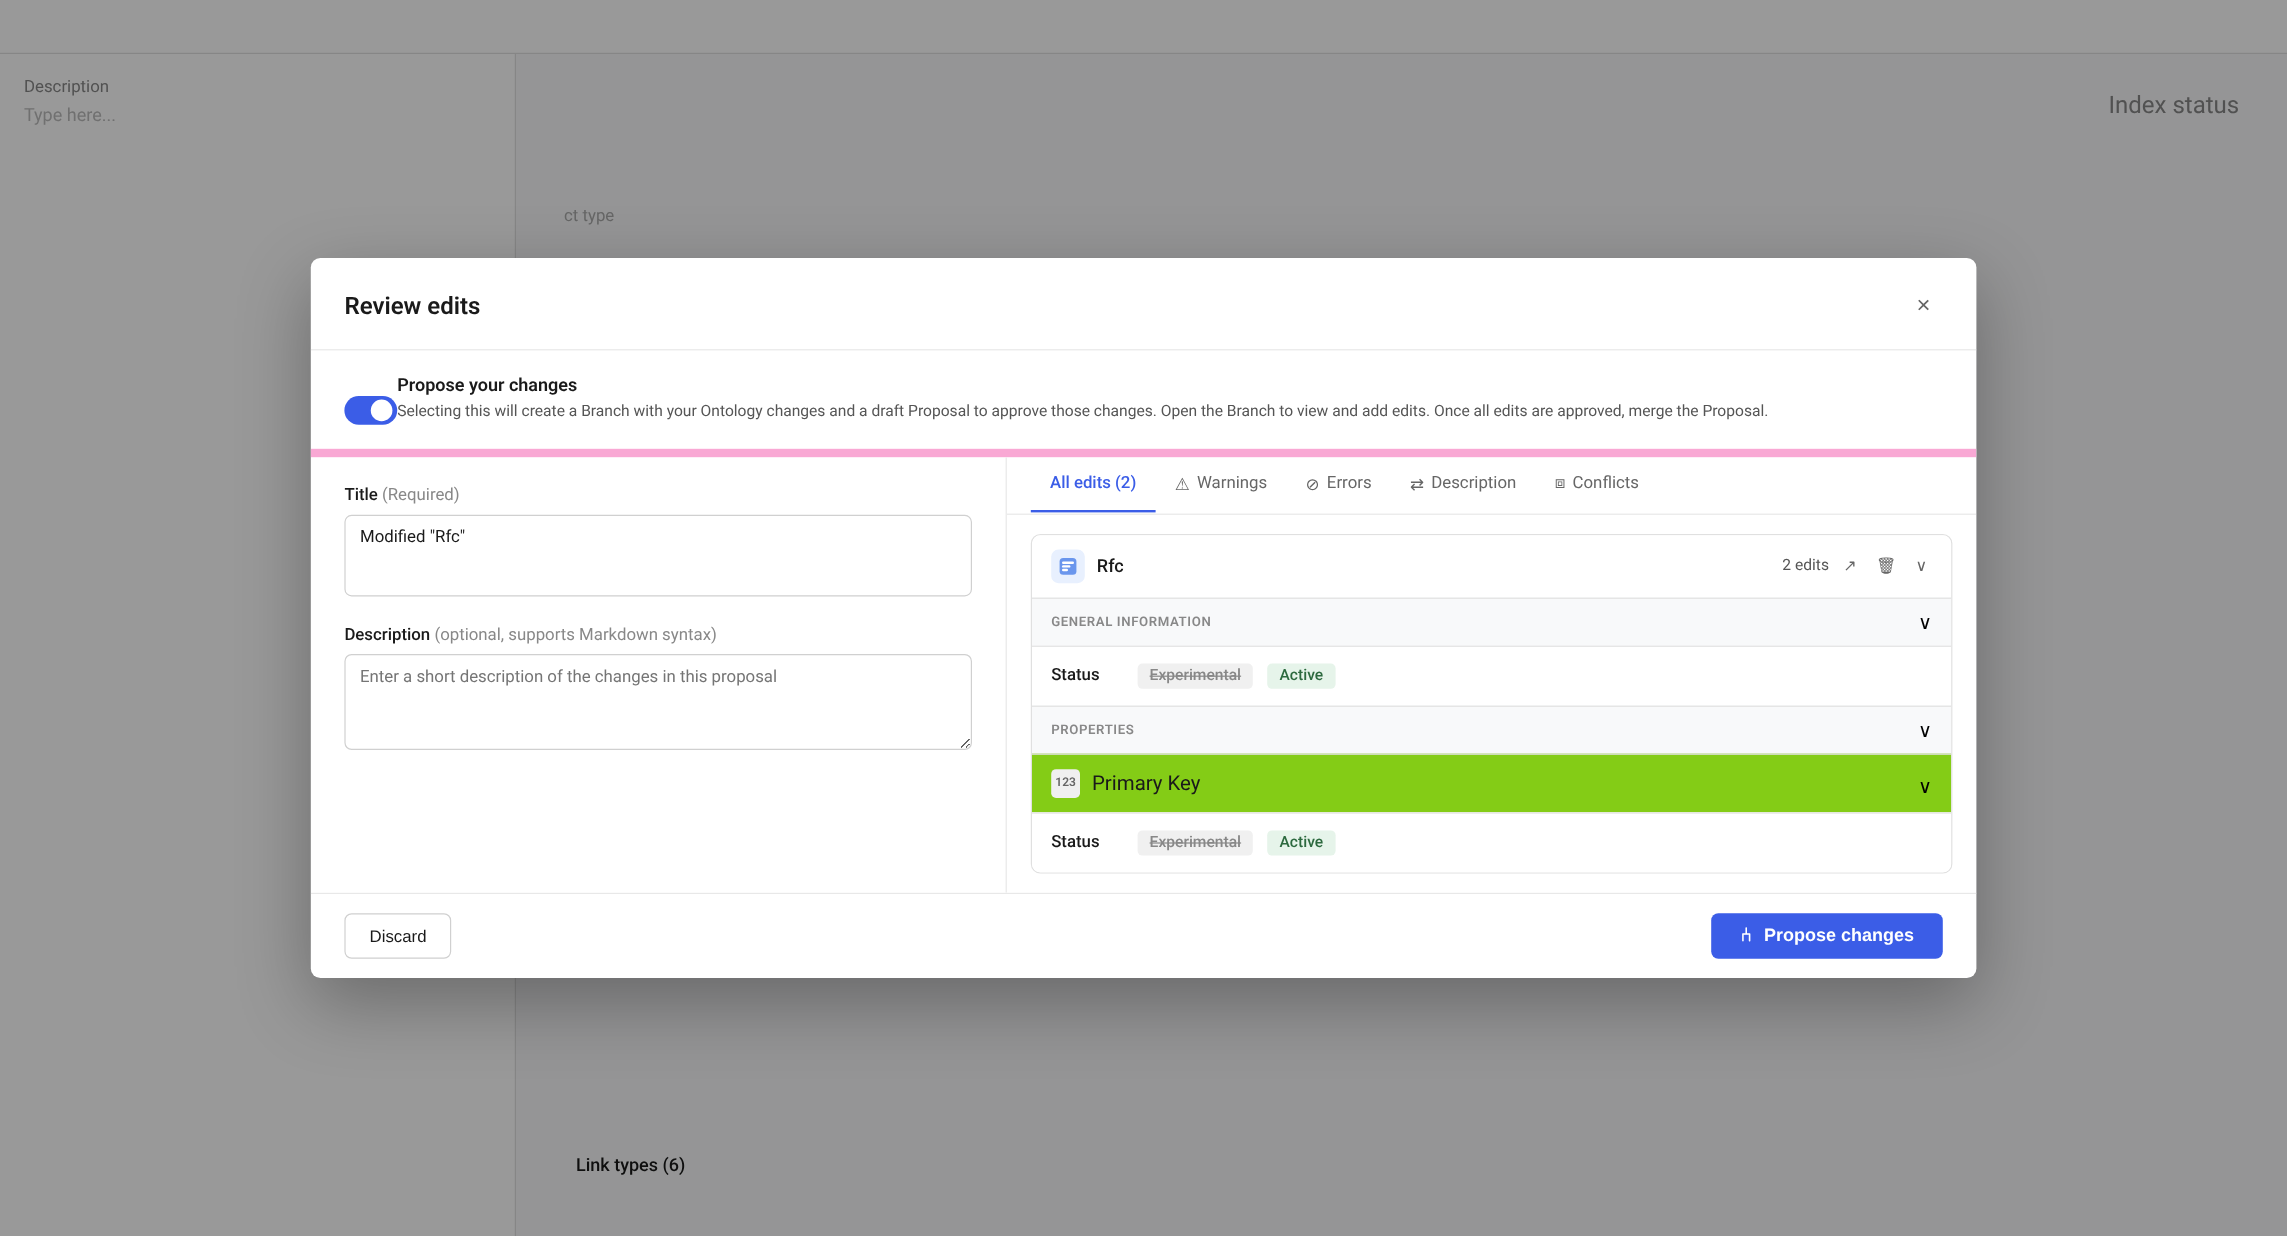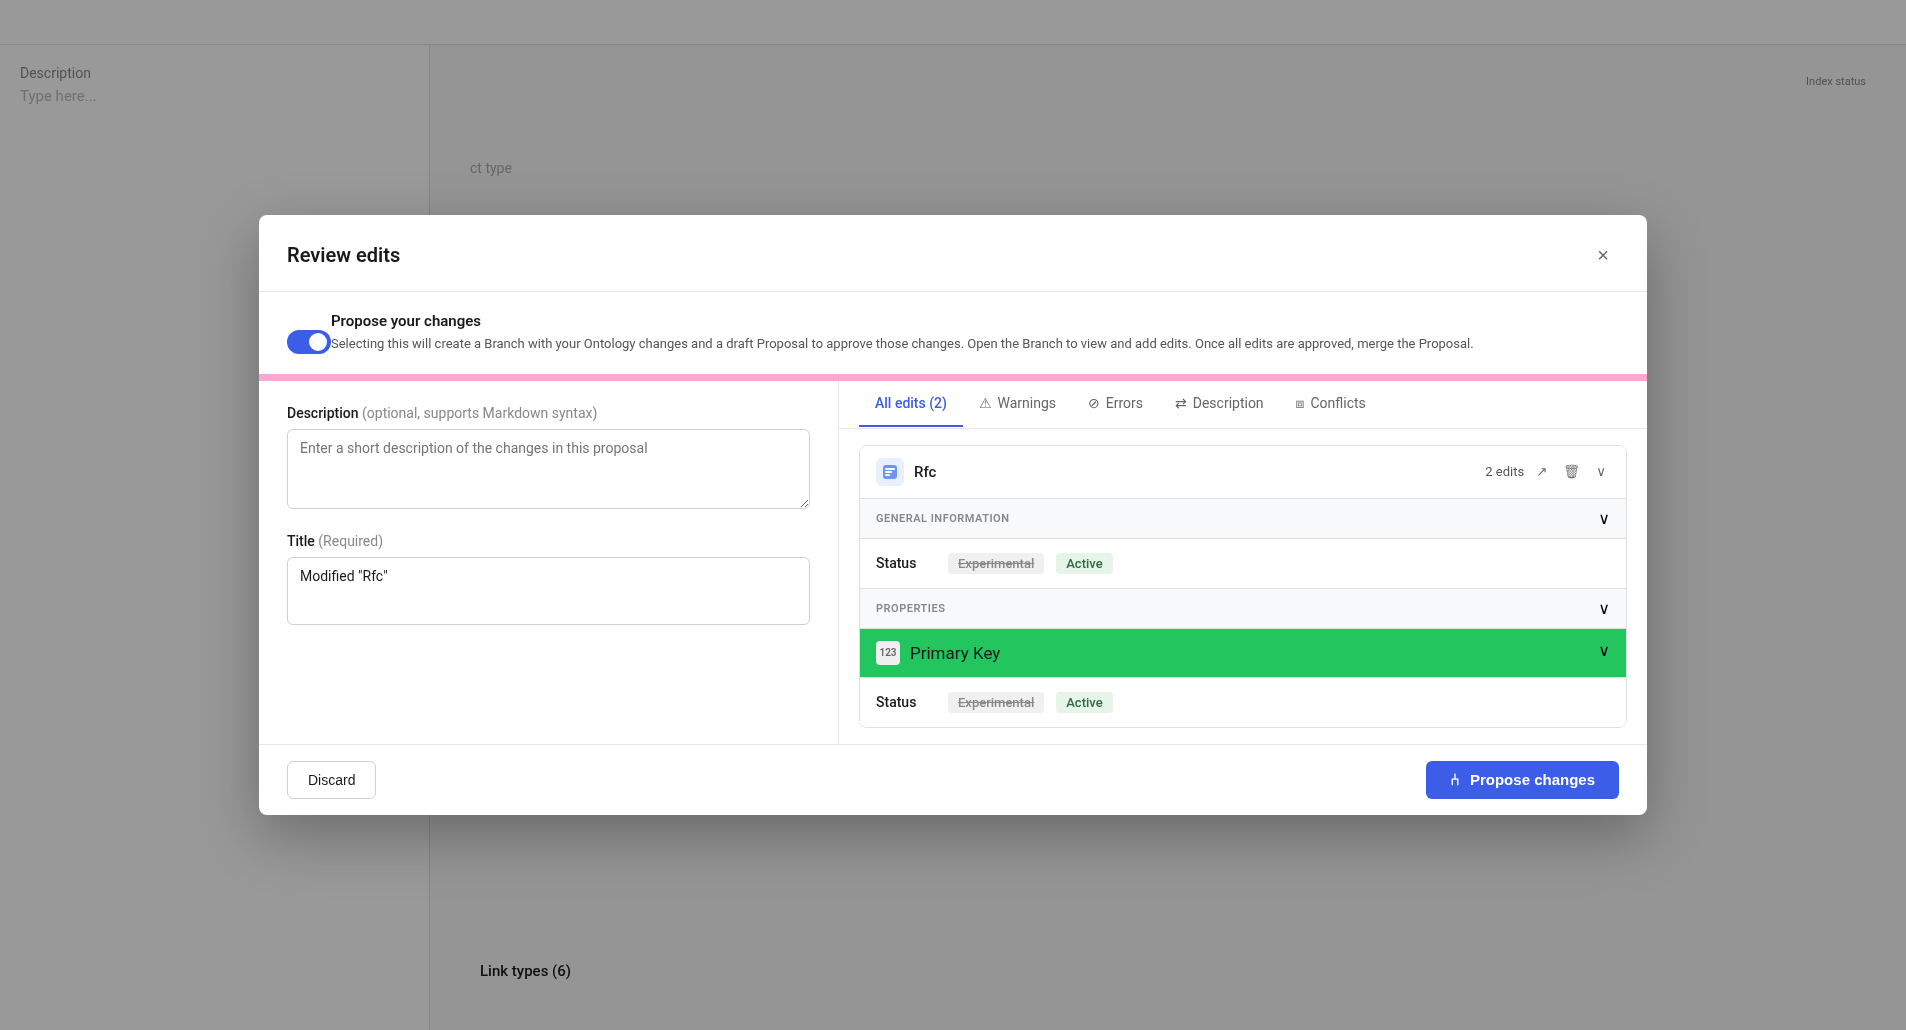--- a/index.html
+++ b/index.html
@@ -361,25 +361,25 @@
     }
 
     .badge-active {
       background: #e6f4ea;
       color: #2d6a3f;
     }
 
     
     .property-row {
       display: flex;
-      align-items: flex-start;
+      align-items: flex-end;
       justify-content: space-between;
       padding: 12px 16px;
       border-top: 1px solid #e0e0e0;
-      background: #22c55e;
+      background: #84cc16;
       cursor: pointer;
     }
 
     .property-left {
       display: flex;
       align-items: center;
       gap: 10px;
     }
 
     .prop-icon {
@@ -442,21 +442,21 @@
     .bg-field-label {
       font-size: 14px;
       color: #888;
       margin-bottom: 6px;
     }
     .bg-type-here {
       font-size: 15px;
       color: #bbb;
     }
     .bg-index-status {
-      font-size: 11px;
+      font-size: 20px;
       color: #888;
     }
     .bg-link-types {
       font-size: 15px;
       color: #1a1a1a;
       font-weight: 500;
     }
     .bg-attr-type {
       font-size: 14px;
       color: #aaa;
@@ -506,31 +506,31 @@
         <h3>Propose your changes</h3>
         <p>Selecting this will create a Branch with your Ontology changes and a draft Proposal to approve those changes. Open the Branch to view and add edits. Once all edits are approved, merge the Proposal.</p>
       </div>
     </div>
 
     <div class="modal-body">
 
       <div class="left-panel">
         <div>
           <div class="field-label">
-            <span>Description</span>
-            <span class="optional">(optional, supports Markdown syntax)</span>
-          </div>
-          <textarea class="text-input desc-input" placeholder="Enter a short description of the changes in this proposal" style=""></textarea>
+            <span>Title</span>
+            <span class="required">(Required)</span>
+          </div>
+          <textarea class="text-input title-input" style="">Modified "Rfc"</textarea>
         </div>
         <div>
           <div class="field-label">
-            <span>Title</span>
-            <span class="required">(Required)</span>
-          </div>
-          <textarea class="text-input title-input" style="">Modified "Rfc"</textarea>
+            <span>Description</span>
+            <span class="optional">(optional, supports Markdown syntax)</span>
+          </div>
+          <textarea class="text-input desc-input" placeholder="Enter a short description of the changes in this proposal" style=""></textarea>
         </div>
       </div>
 
       <div class="right-panel">
 
         <div class="tabs-bar">
           <div class="tab active">
             <span>All edits (2)</span>
           </div>
           <div class="tab">

